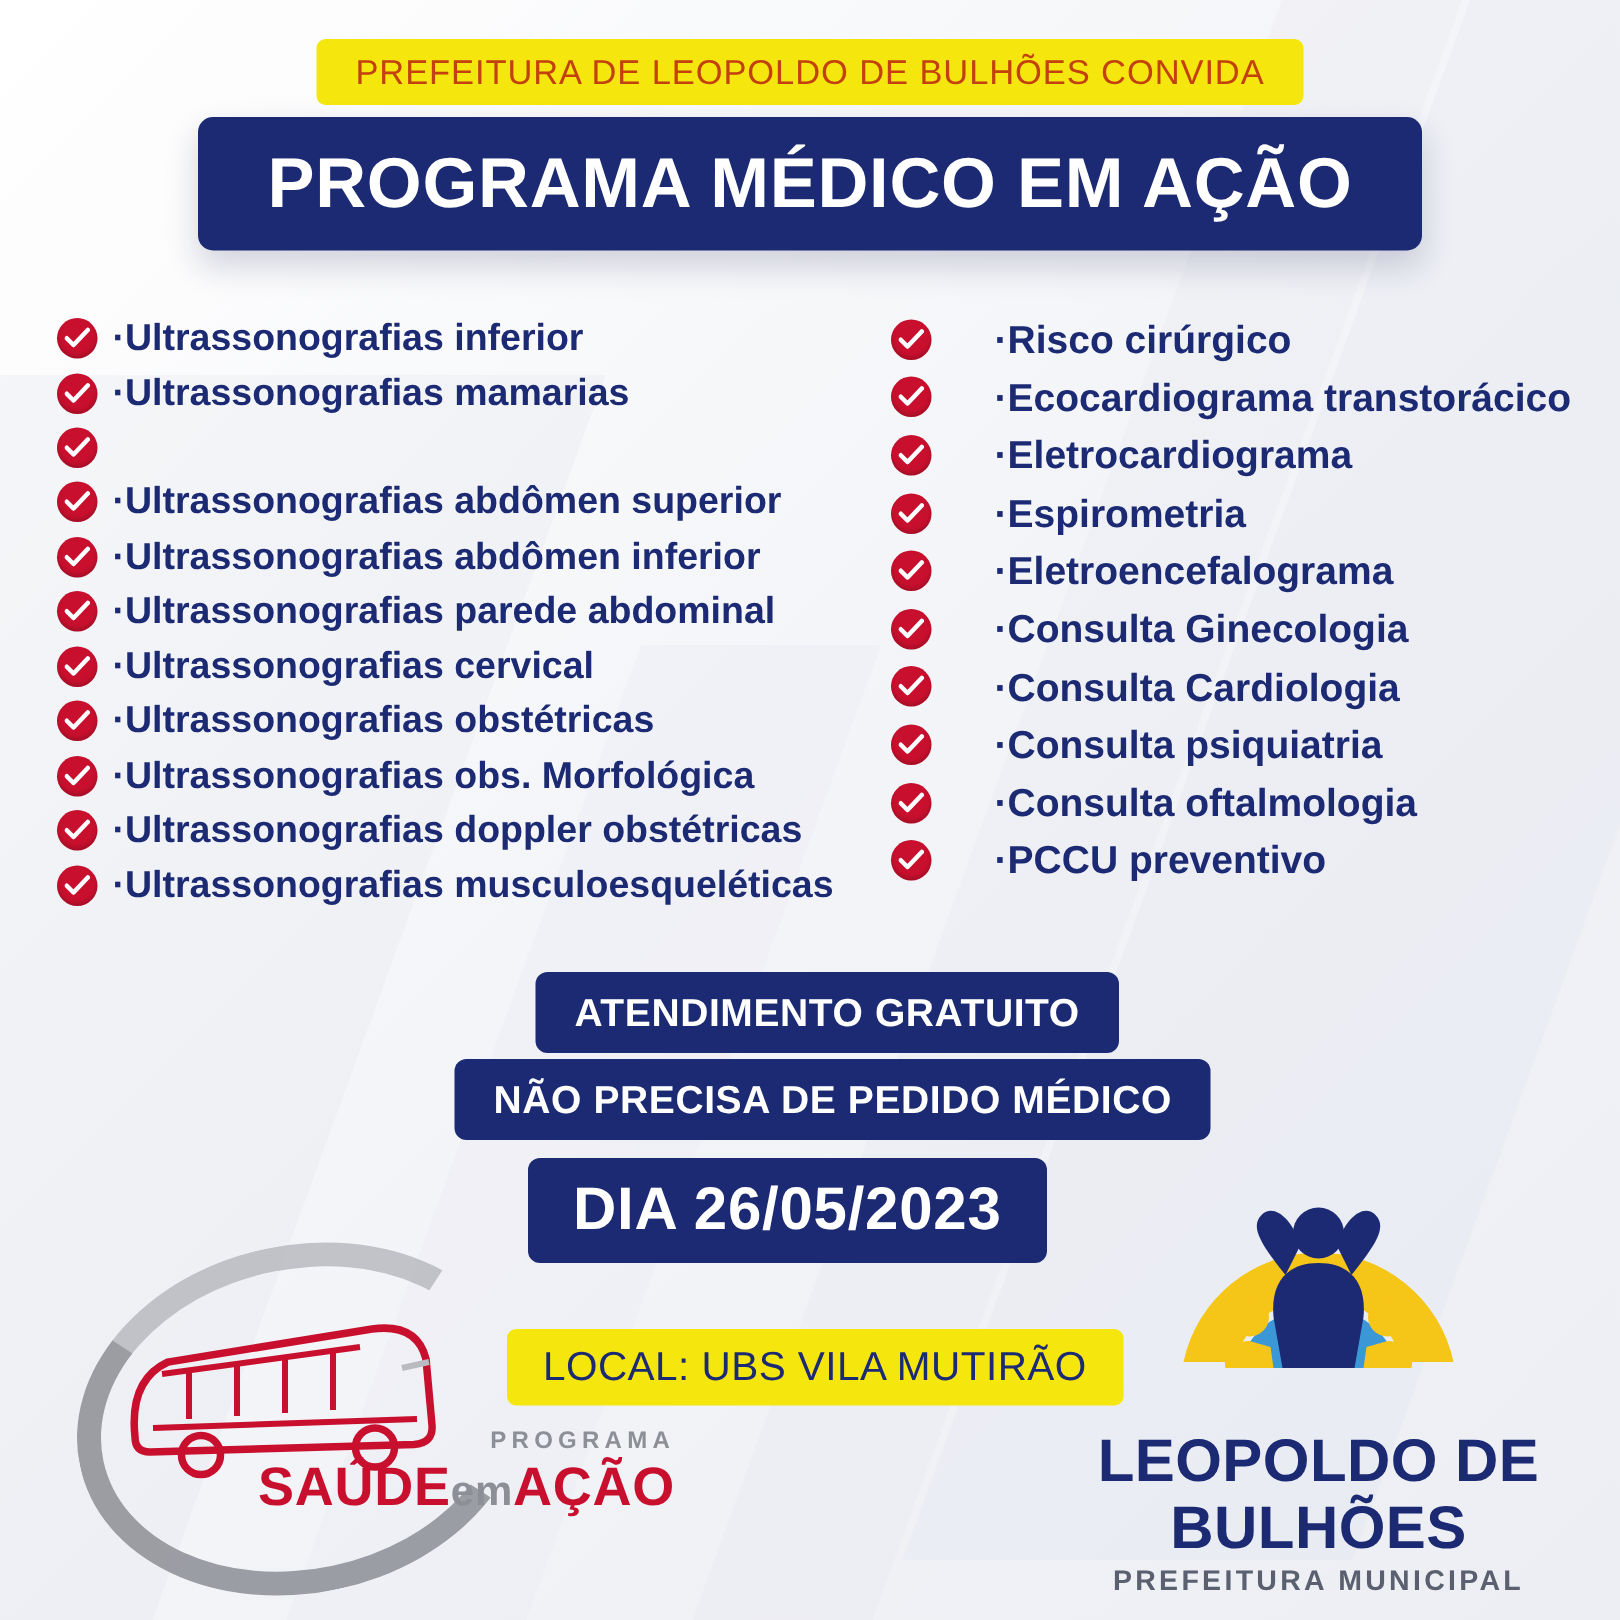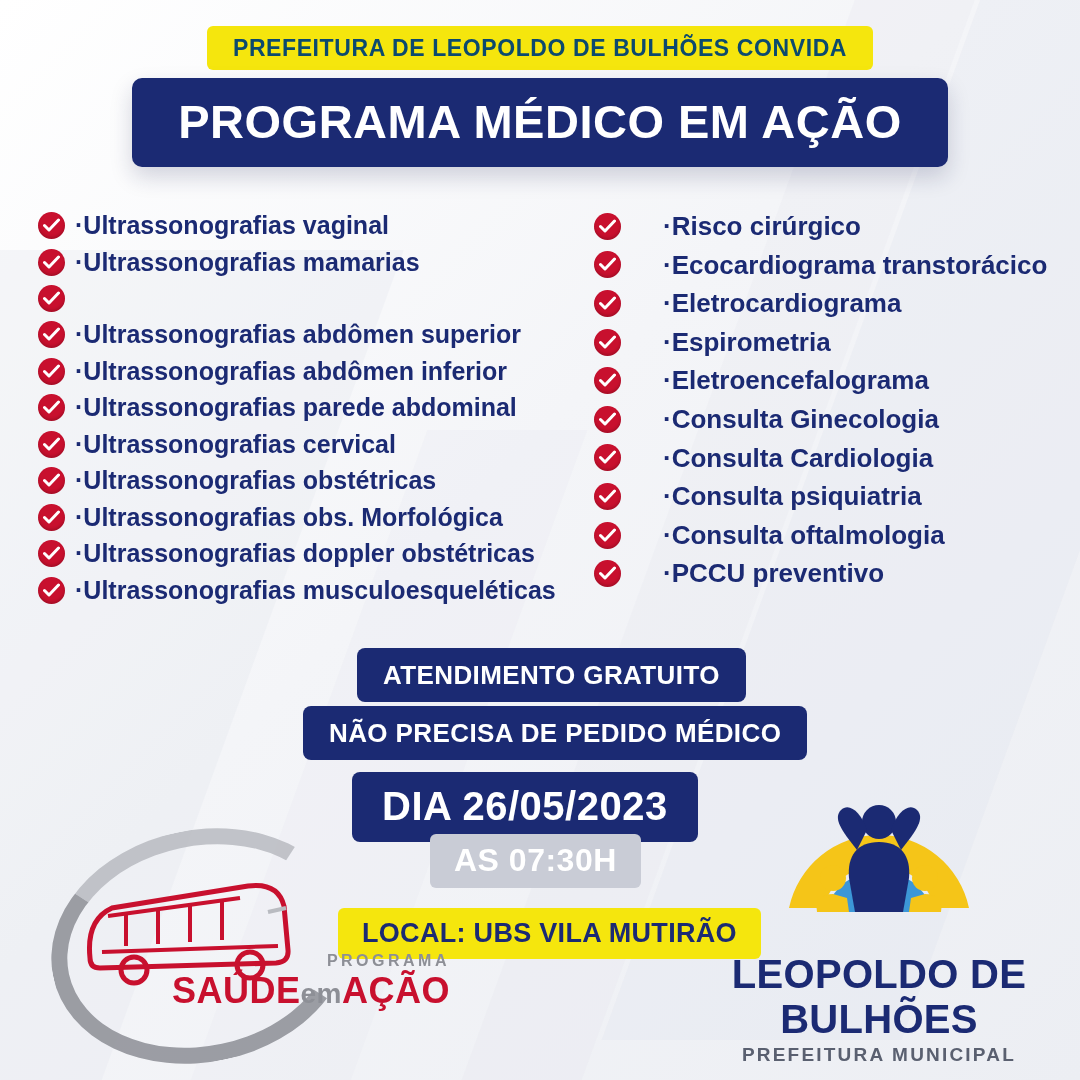--- a/index.html
+++ b/index.html
@@ -31,23 +31,23 @@
 
   
   .header-wrap {
     position: absolute;
     left: 0; right: 0; top: 26px;
     text-align: center;
   }
   .kicker {
     display: inline-block;
     background: #f5e60d;
-    color: #0c4a6e;
+    color: #c2410c;
     font-size: 23px;
-    font-weight: bold;
+    font-weight: normal;
     letter-spacing: .6px;
     padding: 9px 26px 8px 26px;
     border-radius: 6px;
   }
   .title-bar {
     display: inline-block;
     margin-top: 8px;
     background: #1b2a73;
     color: #ffffff;
     font-size: 47px;
@@ -150,25 +150,24 @@
     padding: 8px 24px 9px 24px;
     border-radius: 6px;
   }
   .place-box {
     position: absolute;
     top: 886px;
     left: 338px;
     background: #f5e60d;
     color: #1b2a73;
     font-size: 27px;
-    font-weight: bold;
+    font-weight: normal;
     letter-spacing: .3px;
     padding: 10px 24px 10px 24px;
     border-radius: 6px;
-    margin-top: 22px;
   }
 
   
   .logo-left {
     position: absolute;
     left: 42px;
     top: 820px;
     width: 360px;
     height: 230px;
   }
@@ -251,21 +250,21 @@
   </div>
 
   <div class="lists">
     <div class="col col-left">
       <div class="item">
         <span class="check">
           <svg width="17" height="15" viewBox="0 0 17 15">
               <path d="M1.5 7.5 L6 12 L15.5 2" stroke="#ffffff" stroke-width="3" fill="none" stroke-linecap="round" stroke-linejoin="round"></path>
             </svg>
         </span>
-        <span class="item-label">·Ultrassonografias vaginal</span>
+        <span class="item-label">·Ultrassonografias inferior</span>
       </div>
       <div class="item">
         <span class="check">
           <svg width="17" height="15" viewBox="0 0 17 15">
               <path d="M1.5 7.5 L6 12 L15.5 2" stroke="#ffffff" stroke-width="3" fill="none" stroke-linecap="round" stroke-linejoin="round"></path>
             </svg>
         </span>
         <span class="item-label">·Ultrassonografias mamarias</span>
       </div>
       <div class="item">
@@ -421,21 +420,20 @@
             </svg>
         </span>
         <span class="item-label">·PCCU preventivo</span>
       </div>
     </div>
   </div>
 
   <div class="callout-1">ATENDIMENTO GRATUITO</div>
   <div class="callout-2">NÃO PRECISA DE PEDIDO MÉDICO</div>
   <div class="date-box">DIA 26/05/2023</div>
-  <div class="time-box">AS 07:30H</div>
   <div class="place-box">LOCAL: UBS VILA MUTIRÃO</div>
 
   <div class="logo-left">
     <div class="arc"></div>
     <div class="bus">
       <svg width="230" height="120" viewBox="0 0 230 120">
         <path d="M18 86 Q14 48 40 36 L176 14 Q206 10 212 34 L216 78 Q217 90 204 91 L28 96 Q18 96 18 86 Z" fill="none" stroke="#c8102e" stroke-width="5"></path>
         <path d="M36 44 L168 26" stroke="#c8102e" stroke-width="4"></path>
         <path d="M54 42 L54 74 M86 38 L86 72 M118 34 L118 70 M150 30 L150 68" stroke="#c8102e" stroke-width="4"></path>
         <path d="M30 80 L206 74" stroke="#c8102e" stroke-width="4"></path>

